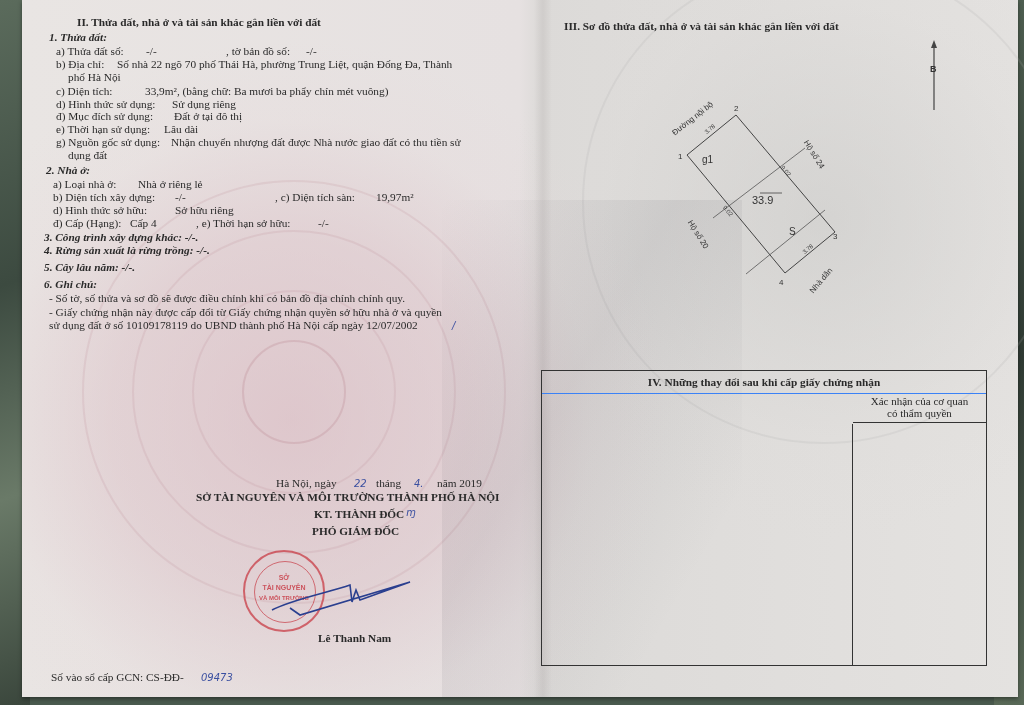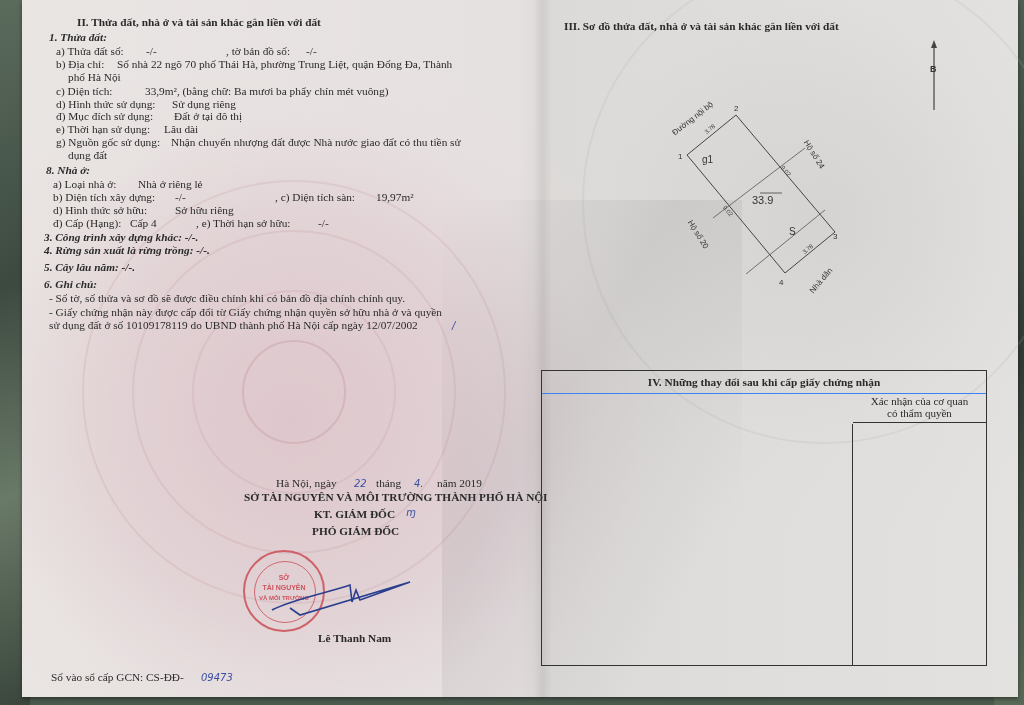--- a/index.html
+++ b/index.html
@@ -120,21 +120,21 @@
 <div class="txt" style="left:56px;top:110px;">đ) Mục đích sử dụng:</div>
 <div class="txt" style="left:174px;top:110px;">Đất ở tại đô thị</div>
 
 <div class="txt" style="left:56px;top:123px;">e) Thời hạn sử dụng:</div>
 <div class="txt" style="left:164px;top:123px;">Lâu dài</div>
 
 <div class="txt" style="left:56px;top:136px;">g) Nguồn gốc sử dụng:</div>
 <div class="txt" style="left:171px;top:136px;">Nhận chuyển nhượng đất được Nhà nước giao đất có thu tiền sử</div>
 <div class="txt" style="left:68px;top:149px;">dụng đất</div>
 
-<div class="txt bi" style="left:46px;top:164px;">8. Nhà ở:</div>
+<div class="txt bi" style="left:46px;top:164px;">2. Nhà ở:</div>
 
 <div class="txt" style="left:53px;top:178px;">a) Loại nhà ở:</div>
 <div class="txt" style="left:138px;top:178px;">Nhà ở riêng lẻ</div>
 
 <div class="txt" style="left:53px;top:191px;">b) Diện tích xây dựng:</div>
 <div class="txt" style="left:175px;top:191px;">-/-</div>
 <div class="txt" style="left:275px;top:191px;">, c) Diện tích sàn:</div>
 <div class="txt" style="left:376px;top:191px;">19,97m²</div>
 
 <div class="txt" style="left:53px;top:204px;">d) Hình thức sở hữu:</div>
@@ -153,22 +153,22 @@
 <div class="txt" style="left:49px;top:306px;">- Giấy chứng nhận này được cấp đổi từ Giấy chứng nhận quyền sở hữu nhà ở và quyền</div>
 <div class="txt" style="left:49px;top:319px;">sử dụng đất ở số 10109178119 do UBND thành phố Hà Nội cấp ngày 12/07/2002</div>
 <div class="txt hw" style="left:452px;top:319px;">/</div>
 
 <div class="txt" style="left:276px;top:477px;">Hà Nội, ngày</div>
 <div class="txt hw" style="left:354px;top:477px;">22</div>
 <div class="txt" style="left:376px;top:477px;">tháng</div>
 <div class="txt hw" style="left:414px;top:477px;">4.</div>
 <div class="txt" style="left:437px;top:477px;">năm 2019</div>
 
-<div class="txt b" style="left:196px;top:491px;margin-left:48px;">SỞ TÀI NGUYÊN VÀ MÔI TRƯỜNG THÀNH PHỐ HÀ NỘI</div>
-<div class="txt b" style="left:314px;top:508px;">KT. GIÁM ĐỐC</div>
+<div class="txt b" style="left:196px;top:491px;">SỞ TÀI NGUYÊN VÀ MÔI TRƯỜNG THÀNH PHỐ HÀ NỘI</div>
+<div class="txt b" style="left:314px;top:508px;">KT. THÀNH ĐỐC</div>
 <div class="txt hw" style="left:406px;top:506px;">ɱ</div>
 <div class="txt b" style="left:312px;top:525px;">PHÓ GIÁM ĐỐC</div>
 
 <div class="stamp">
   <div class="stamp-inner"></div>
   <div class="stamp-text" style="top:22px;">SỞ</div>
   <div class="stamp-text" style="top:32px;">TÀI NGUYÊN</div>
   <div class="stamp-text" style="top:42px;font-size:6px;">VÀ MÔI TRƯỜNG</div>
 </div>
 

